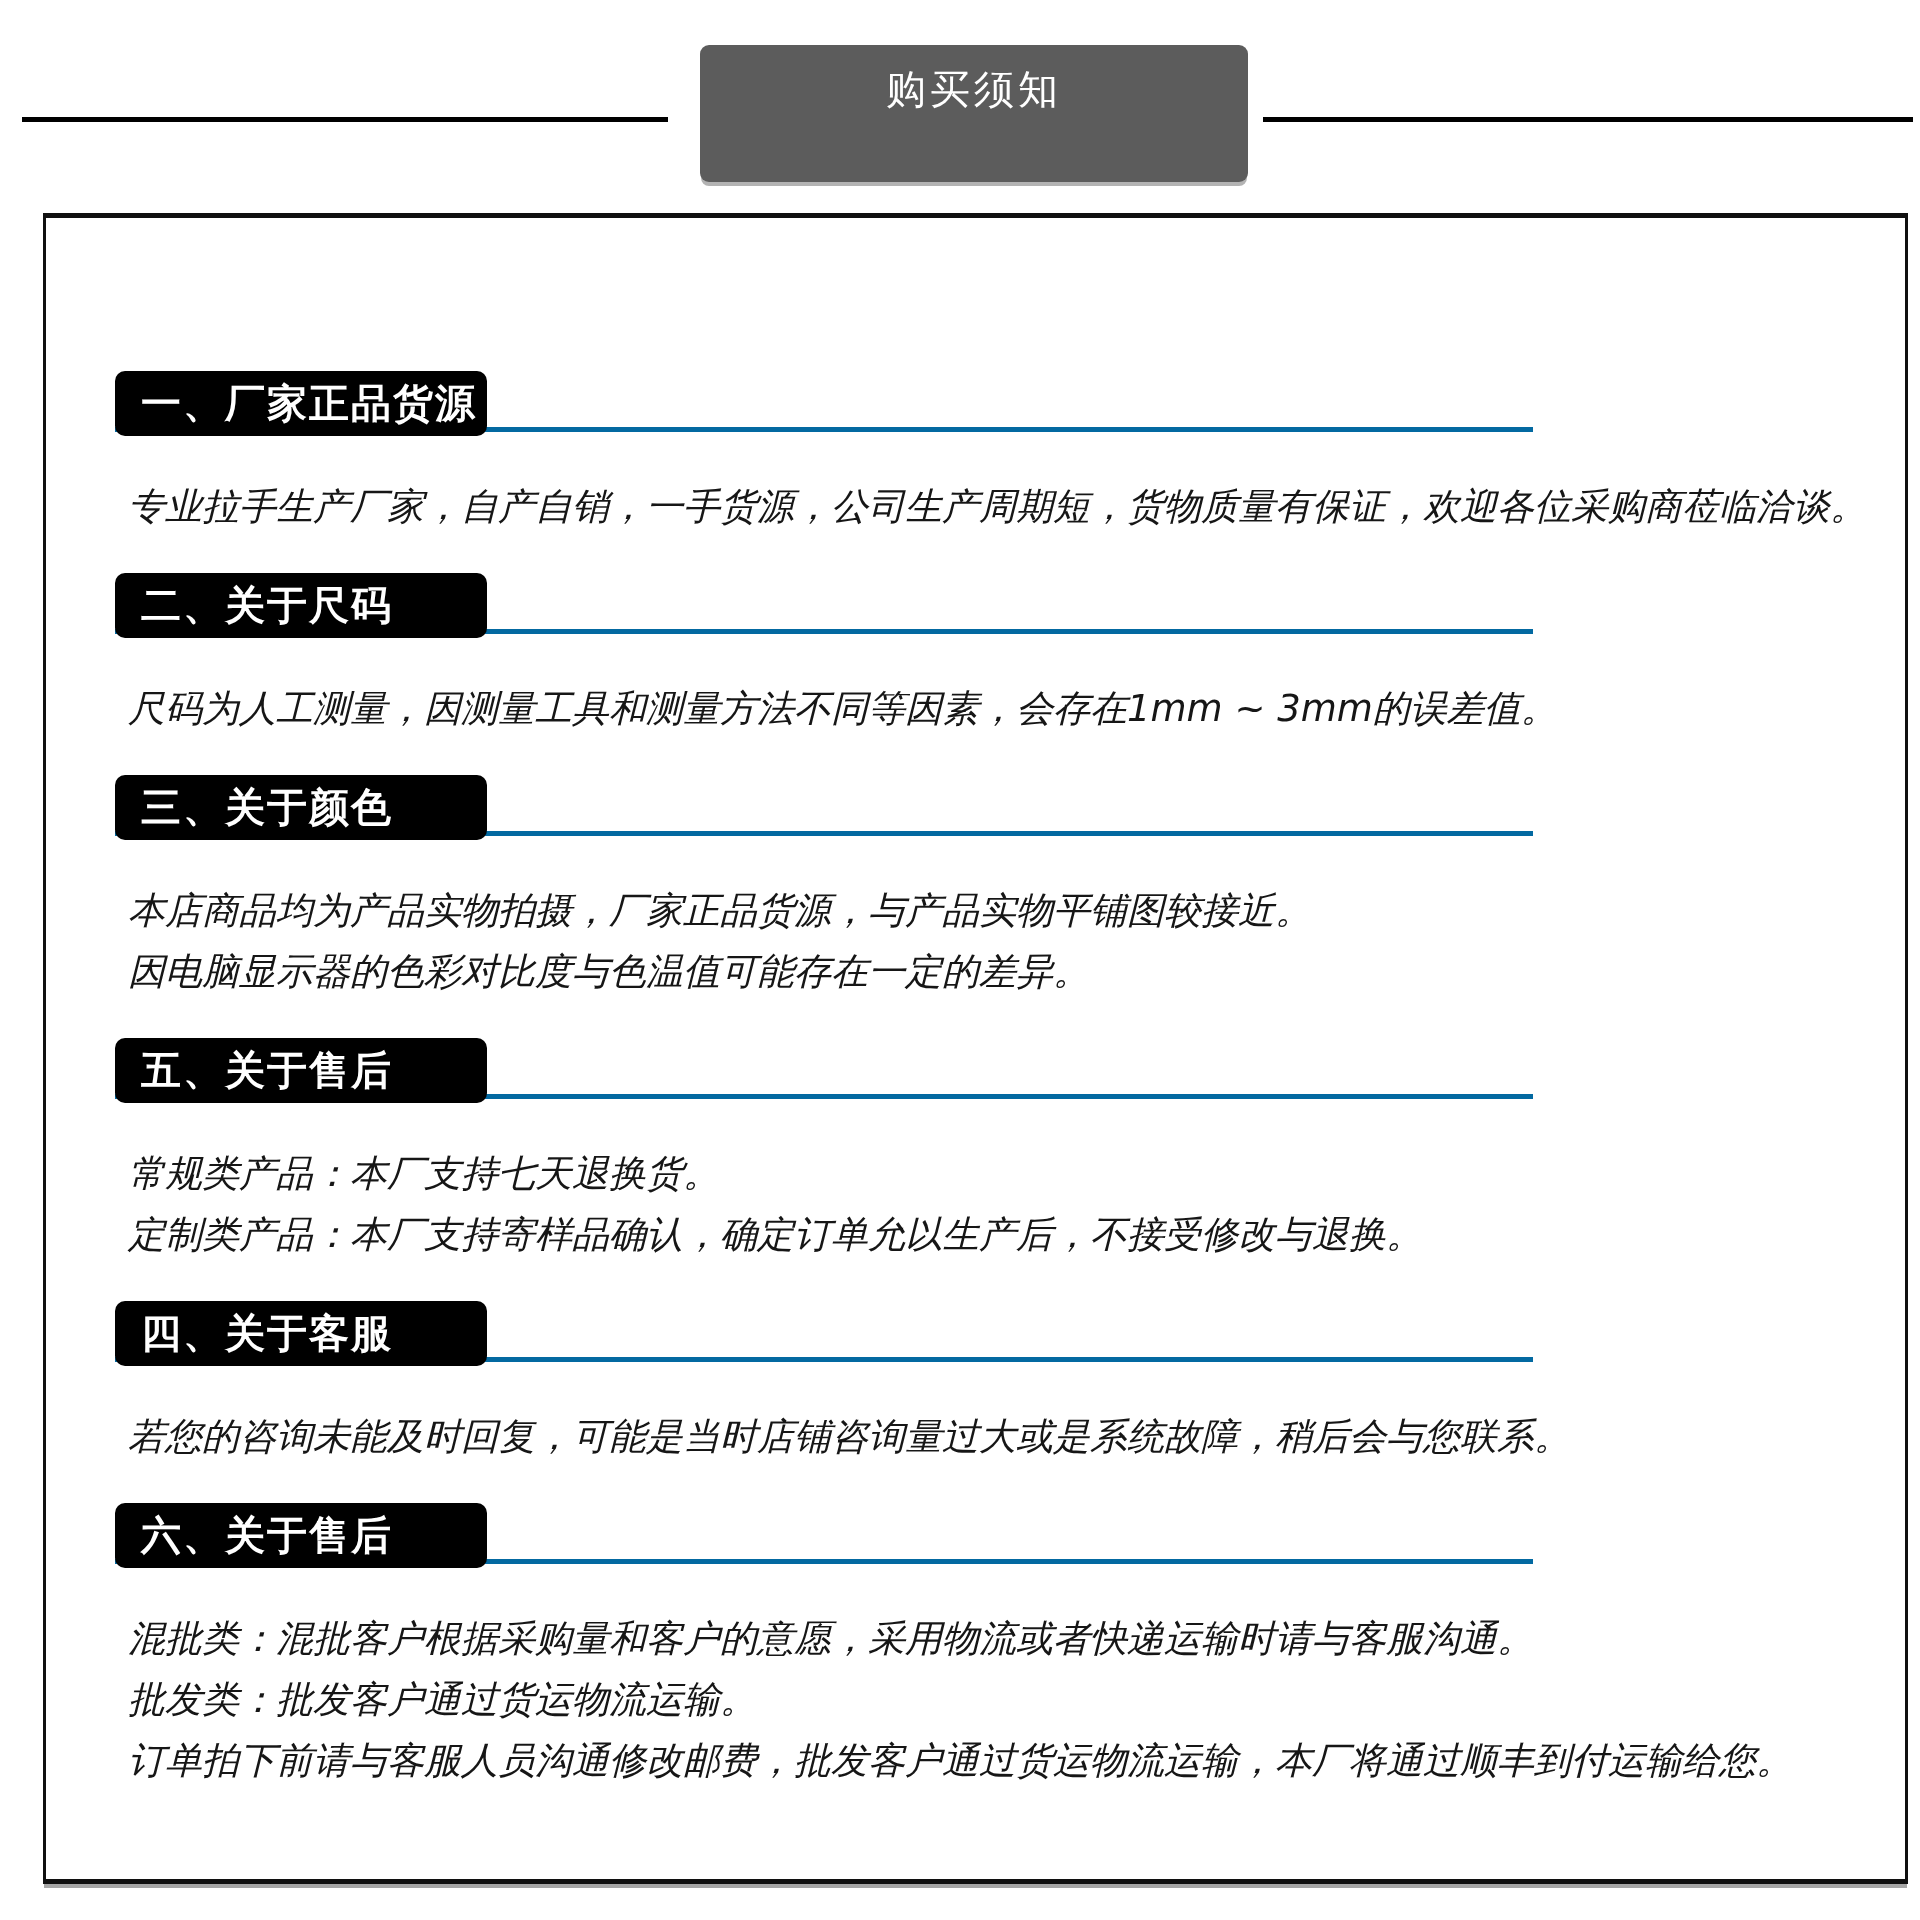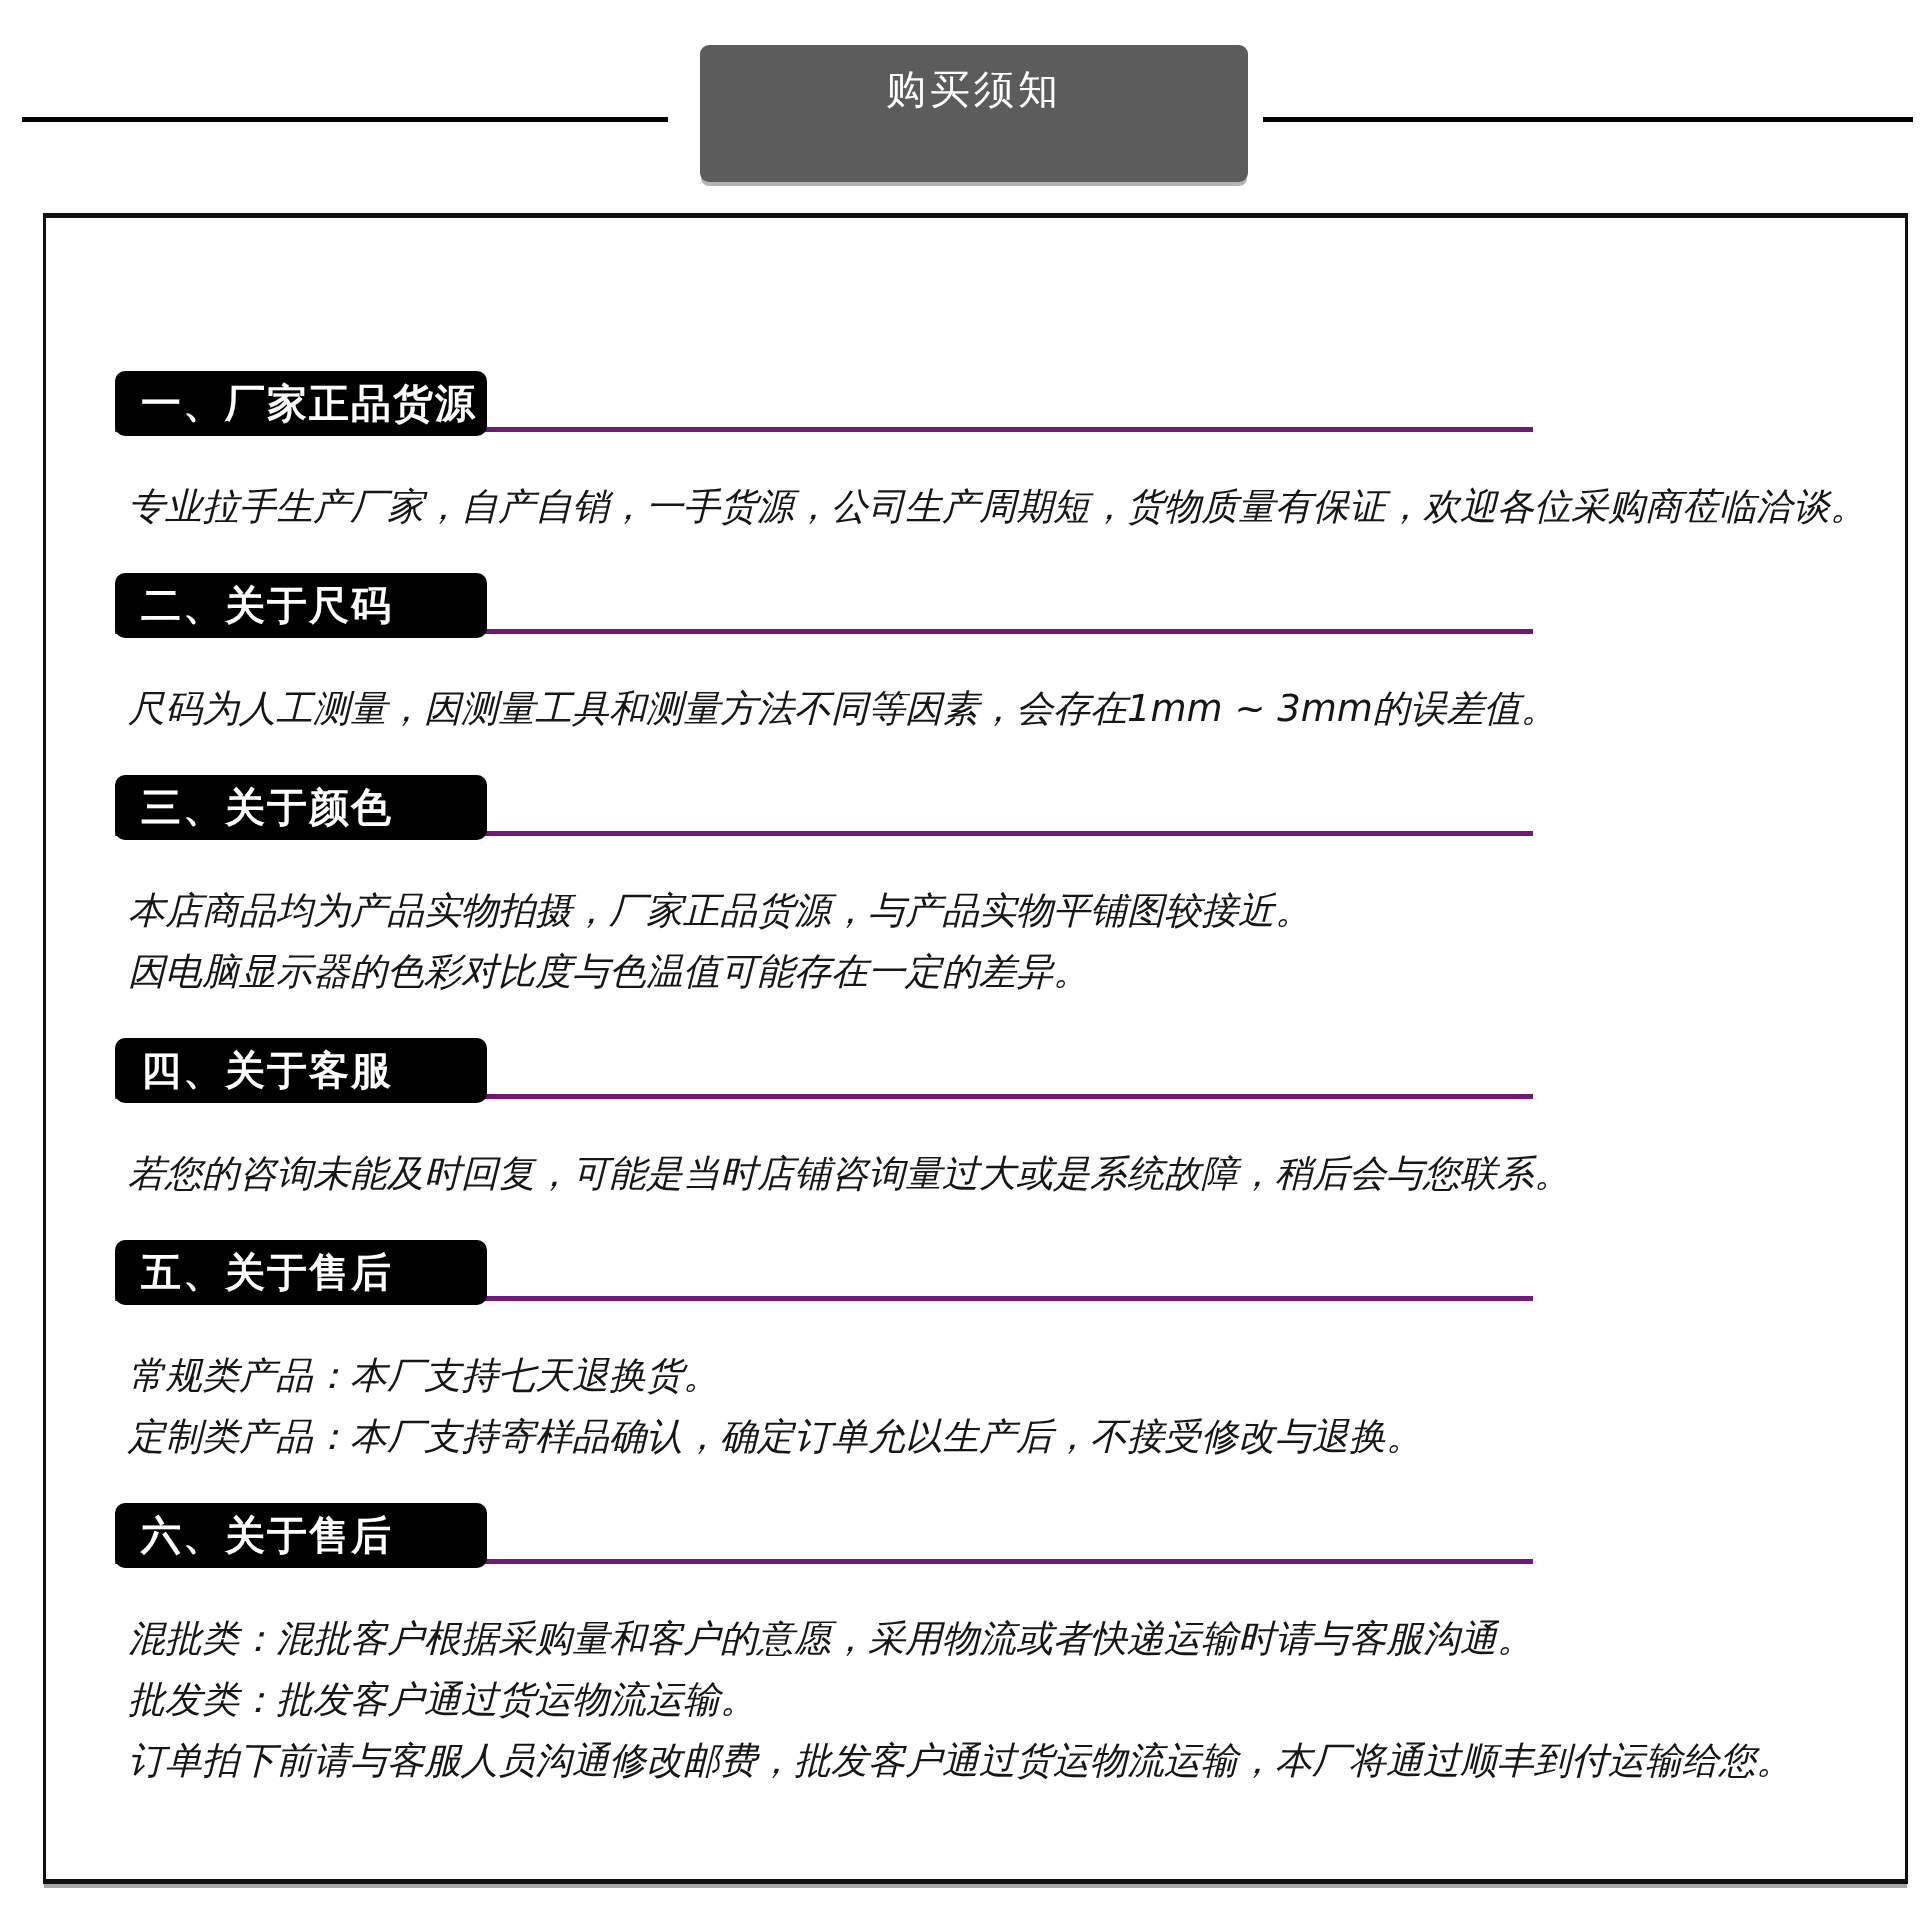--- a/index.html
+++ b/index.html
@@ -27,21 +27,21 @@
   
   .content-box{
     position:absolute;left:43px;top:213px;width:1865px;height:1671px;
     box-sizing:border-box;border:3px solid #101010;
     border-top-width:5px;border-bottom-width:5px;
     box-shadow:0 5px 0 -1px #a6a6a6;
     padding:153px 0 0 69px;
   }
   
   .sec{margin-bottom:36px;}
-  .sec-head{width:1418px;border-bottom:5px solid #701a75;}
+  .sec-head{width:1418px;border-bottom:5px solid #0369a1;}
   .sec-bar{
     width:372px;height:65px;box-sizing:border-box;background:var(--bar-bg);
     border-radius:10px;color:#ffffff;font-size:40px;font-weight:bold;
     display:flex;align-items:center;padding-left:26px;letter-spacing:2px;
     margin-bottom:-9px;position:relative;
   }
   .sec-body{margin:44px 12px 0 13px;font-style:italic;}
   .sec-body p{margin:0;font-size:37px;line-height:61px;color:var(--text-color);}
 </style>
 </head>
@@ -86,37 +86,37 @@
     </div>
     <div class="sec-body">
           <p>本店商品均为产品实物拍摄，厂家正品货源，与产品实物平铺图较接近。</p>
           <p>因电脑显示器的色彩对比度与色温值可能存在一定的差异。</p>
         </div>
   </section>
 
   <section class="sec">
     <div class="sec-head">
       <div class="sec-bar">
-        <span class="sec-label">四、关于客服</span>
+        <span class="sec-label">五、关于售后</span>
       </div>
     </div>
     <div class="sec-body">
-          <p>若您的咨询未能及时回复，可能是当时店铺咨询量过大或是系统故障，稍后会与您联系。</p>
+          <p>常规类产品：本厂支持七天退换货。</p>
+          <p>定制类产品：本厂支持寄样品确认，确定订单允以生产后，不接受修改与退换。</p>
         </div>
   </section>
 
   <section class="sec">
     <div class="sec-head">
       <div class="sec-bar">
-        <span class="sec-label">五、关于售后</span>
+        <span class="sec-label">四、关于客服</span>
       </div>
     </div>
     <div class="sec-body">
-          <p>常规类产品：本厂支持七天退换货。</p>
-          <p>定制类产品：本厂支持寄样品确认，确定订单允以生产后，不接受修改与退换。</p>
+          <p>若您的咨询未能及时回复，可能是当时店铺咨询量过大或是系统故障，稍后会与您联系。</p>
         </div>
   </section>
 
   <section class="sec">
     <div class="sec-head">
       <div class="sec-bar">
         <span class="sec-label">六、关于售后</span>
       </div>
     </div>
     <div class="sec-body">

